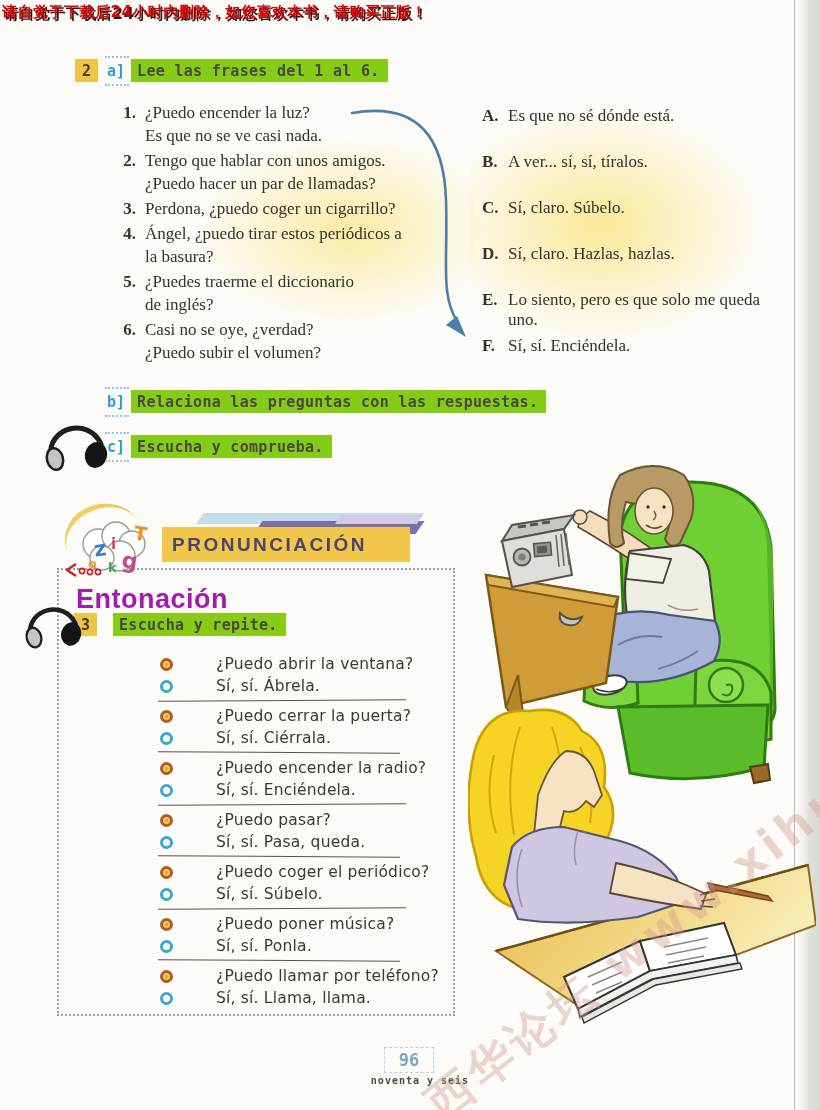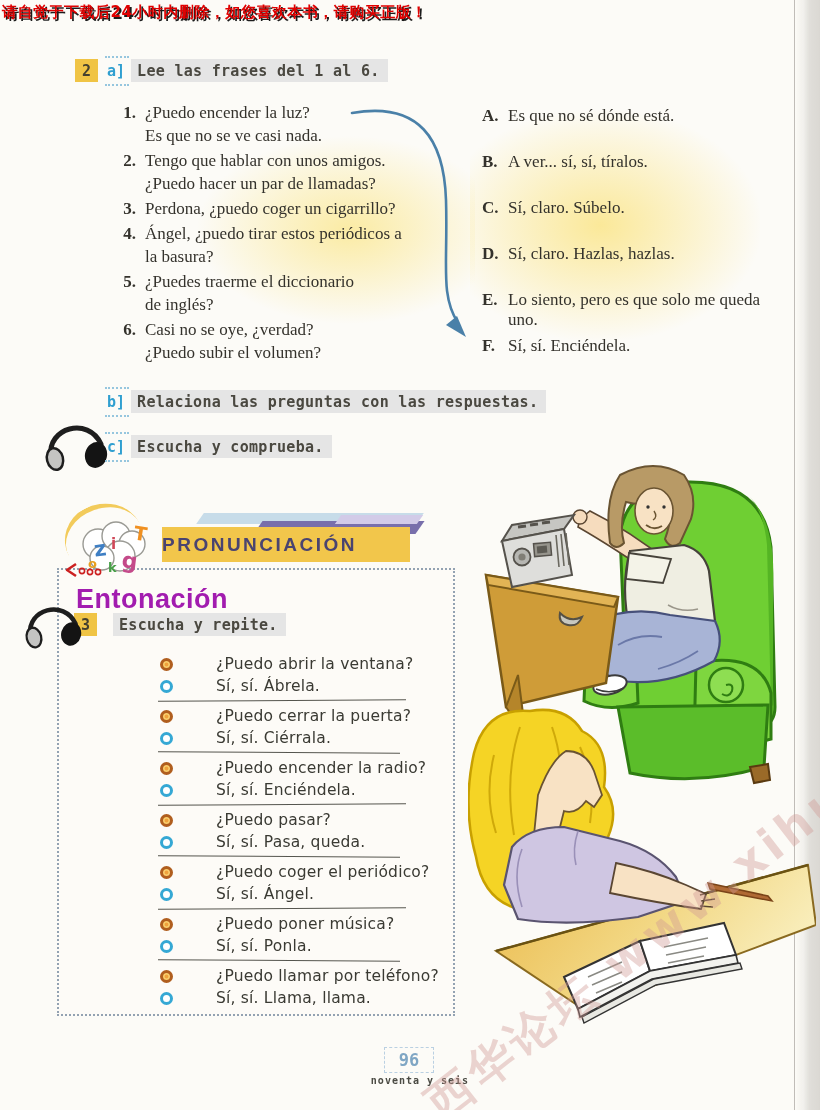--- a/index.html
+++ b/index.html
@@ -30,21 +30,21 @@
     color:#2f9fd0; font-family:"DejaVu Sans Mono",monospace; font-weight:bold;
     font-size:15px; margin:0 6px 0 9px; position:relative; flex:none;
   }
   .part-label::before, .part-label::after {
     content:""; position:absolute; left:-2px; width:24px;
     border-top:2px dotted #96c6de;
   }
   .part-label::before { top:-6px; }
   .part-label::after { bottom:-6px; }
   .hl-title {
-    background:#e5e5e5; color:#4a4840;
+    background:#84cc16; color:#4a4840;
     font-family:"DejaVu Sans Mono",monospace; font-weight:bold; font-size:15px;
     padding:3px 8px 2px 6px; letter-spacing:0.3px; white-space:nowrap;
   }
   .ex2-header { position:absolute; left:75px; top:59px; display:flex; align-items:center; }
 
   
   .glow { position:absolute; pointer-events:none; }
   .glow-q { left:195px; top:135px; width:280px; height:190px;
     background:radial-gradient(ellipse at 55% 50%, rgba(250,222,95,0.55) 0%, rgba(250,222,95,0) 70%); }
   .glow-a { left:470px; top:110px; width:290px; height:230px;
@@ -73,21 +73,21 @@
   }
   .stripe { position:absolute; transform:skewX(-35deg); }
   .stripe1 { left:200px; top:513px; width:220px; height:11px; background:#c7dce9; }
   .stripe2 { left:258px; top:521px; width:162px; height:13px; background:#786fab; }
   .stripe3 { left:338px; top:515px; width:82px; height:9px; background:#d2cbe8; }
   .deco-swoosh { position:absolute; left:58px; top:505px; width:78px; height:42px;
     border:none; border-top:5px solid #f2c64b; border-radius:50% 60% 0 0/90% 100% 0 0;
     transform:rotate(-28deg); opacity:0.9; }
   .pron-banner {
     position:absolute; left:162px; top:527px; width:248px; height:35px;
-    background:#f2c64b; display:flex; align-items:center; z-index:2;
+    background:#f2c64b; display:flex; align-items:center; padding-left:10px; z-index:2;
   }
   .pron-banner .t {
     font-family:"Liberation Sans","DejaVu Sans",sans-serif; font-weight:bold;
     font-size:19px; letter-spacing:2.5px; color:#4a4470;
   }
   .zig-logo { position:absolute; left:64px; top:516px; z-index:3; }
   .entonacion {
     position:absolute; left:76px; top:584px;
     font-family:"Liberation Sans","DejaVu Sans",sans-serif; font-weight:bold;
     font-size:27px; color:#a21caf; letter-spacing:0.5px;
@@ -304,21 +304,21 @@
         </div>
       <hr class="sep">
     </div>
     <div class="pair">
       <div class="pline">
           <span class="bullet bullet-q"></span>
           <span>¿Puedo coger el periódico?</span>
         </div>
       <div class="pline">
           <span class="bullet bullet-a"></span>
-          <span>Sí, sí. Ángel.</span>
+          <span>Sí, sí. Súbelo.</span>
         </div>
       <hr class="sep">
     </div>
     <div class="pair">
       <div class="pline">
           <span class="bullet bullet-q"></span>
           <span>¿Puedo poner música?</span>
         </div>
       <div class="pline">
           <span class="bullet bullet-a"></span>

